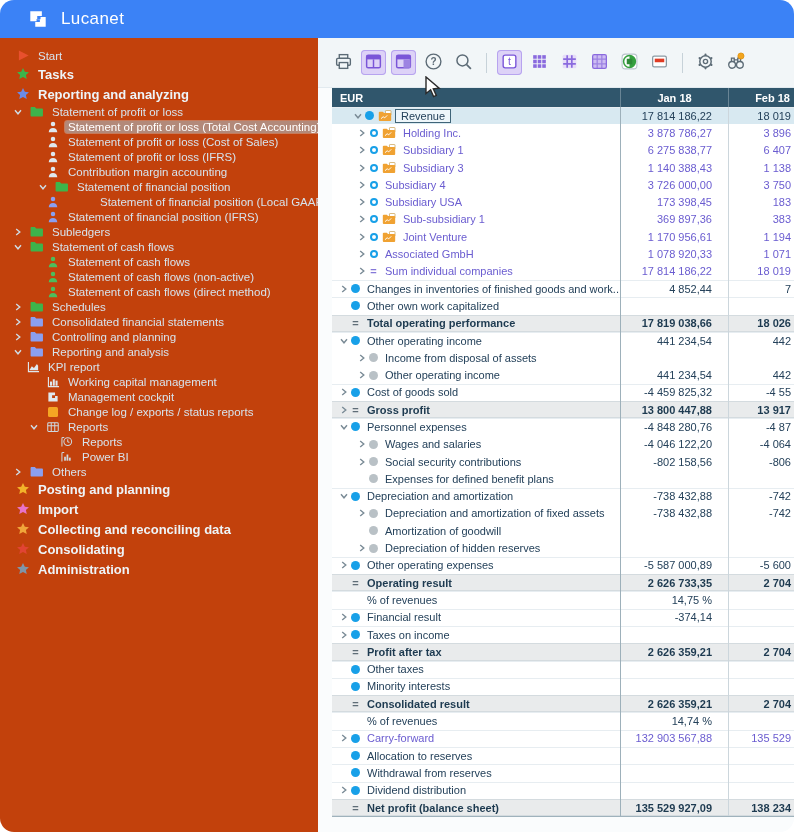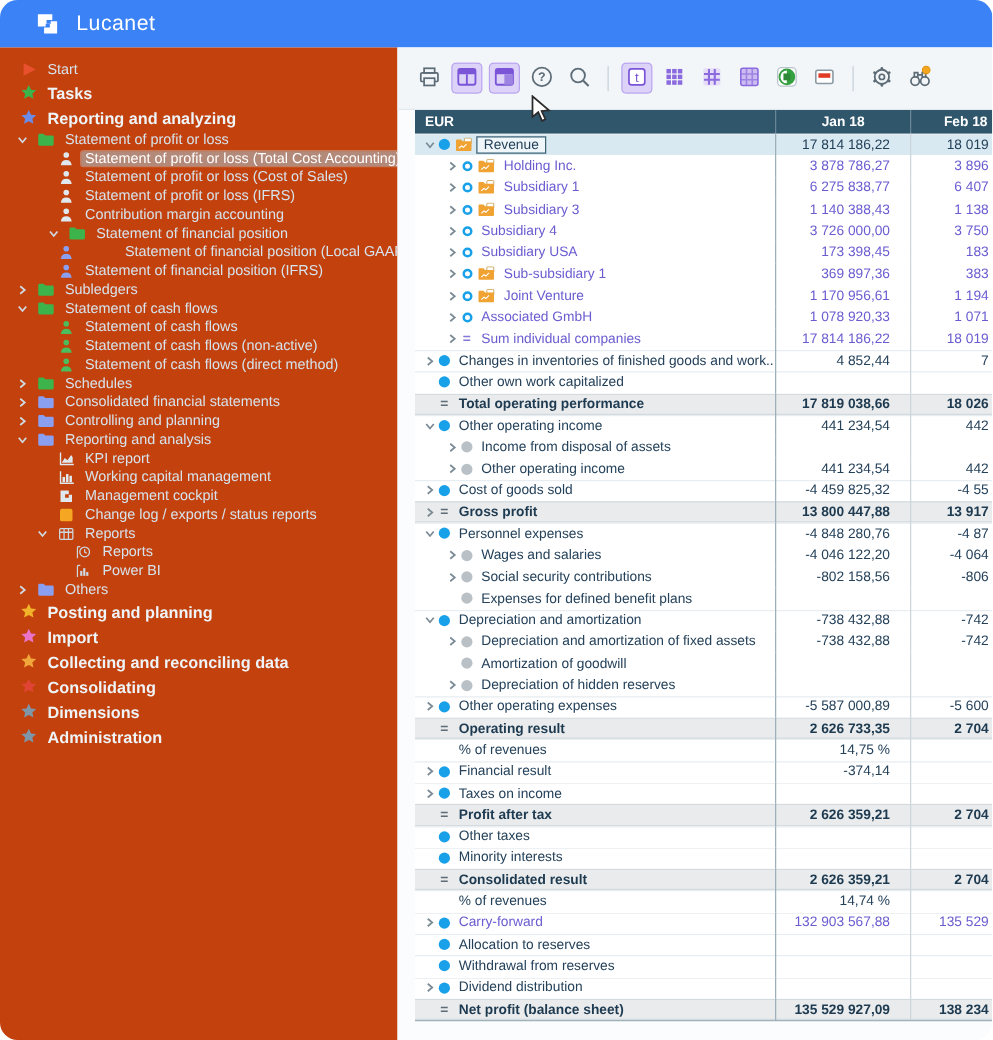--- a/index.html
+++ b/index.html
@@ -280,21 +280,21 @@
               <path d="M1 2.2l3 3.6 3-3.6" fill="none" stroke="currentColor" stroke-width="1.4"></path>
             </svg>
           </span>
           <span class="sicon" style="color: rgb(139, 159, 240);">
             <svg viewBox="0 0 15 12" width="14" height="11">
               <path fill="currentColor" d="M.5 2.2C.5 1.5 1 1 1.7 1h3.4l1.6 1.6h6.1c.7 0 1.2.5 1.2 1.2v6.5c0 .7-.5 1.2-1.2 1.2H1.7C1 11.5.5 11 .5 10.3z"></path>
             </svg>
           </span>
           <span class="slabel">Reporting and analysis</span>
         </div>
-        <div class="srow" style="padding-left: 44px;">
+        <div class="srow" style="padding-left: 24px;">
           <span class="sicon" style="color: rgb(223, 232, 238);">
             <svg viewBox="0 0 14 13" width="13" height="12">
               <path d="M1.5 1v10.5H13" stroke="currentColor" stroke-width="1.2" fill="none"></path>
               <path d="M2.5 10l2.7-4.2 2.3 1.9 3.2-4.4 1.3 1.9v4.8H2.5z" fill="currentColor"></path>
             </svg>
           </span>
           <span class="slabel">KPI report</span>
         </div>
         <div class="srow" style="padding-left: 44px;">
           <span class="sicon" style="color: rgb(223, 232, 238);">
@@ -395,28 +395,20 @@
           </span>
           <span class="slabel">Collecting and reconciling data</span>
         </div>
         <div class="srow bold" style="padding-left: 14px;">
           <span class="sicon" style="color: rgb(224, 68, 52);">
             <svg viewBox="0 0 16 16" width="14" height="14">
               <path fill="currentColor" d="M8 1.2l2.1 4.3 4.7.5-3.5 3.2 1 4.6L8 11.4l-4.3 2.4 1-4.6L1.2 6l4.7-.5z"></path>
             </svg>
           </span>
           <span class="slabel">Consolidating</span>
-        </div>
-        <div class="srow bold" style="padding-left: 14px;">
-          <span class="sicon" style="color: rgb(127, 149, 168);">
-            <svg viewBox="0 0 16 16" width="14" height="14">
-              <path fill="currentColor" d="M8 1.2l2.1 4.3 4.7.5-3.5 3.2 1 4.6L8 11.4l-4.3 2.4 1-4.6L1.2 6l4.7-.5z"></path>
-            </svg>
-          </span>
-          <span class="slabel">Dimensions</span>
         </div>
         <div class="srow bold" style="padding-left: 14px;">
           <span class="sicon" style="color: rgb(127, 149, 168);">
             <svg viewBox="0 0 16 16" width="14" height="14">
               <path fill="currentColor" d="M8 1.2l2.1 4.3 4.7.5-3.5 3.2 1 4.6L8 11.4l-4.3 2.4 1-4.6L1.2 6l4.7-.5z"></path>
             </svg>
           </span>
           <span class="slabel">Administration</span>
         </div>
       </nav>
@@ -528,21 +520,21 @@
           </button>
         </div>
       <div class="tablewrap">
         <div class="thead">
           <div class="hcell col-label h-label">EUR</div>
           <div class="hcell col-jan h-jan">Jan 18</div>
           <div class="hcell col-feb h-feb">Feb 18</div>
         </div>
         <div id="rows">
             <div class="trow lv0 t-sel">
-              <div class="c-label" style="padding-left: 6px;">
+              <div class="c-label" style="padding-left: 20px;">
                 <span class="tchev">
                   <svg viewBox="0 0 8 8" width="8" height="8">
                     <path d="M1 2.2l3 3.6 3-3.6" fill="none" stroke="currentColor" stroke-width="1.4"></path>
                   </svg>
                 </span>
                 <span class="ticon">
                   <span class="dot"></span>
                 </span>
                 <span class="tfold">
                   <svg viewBox="0 0 15 13" width="14" height="12">

